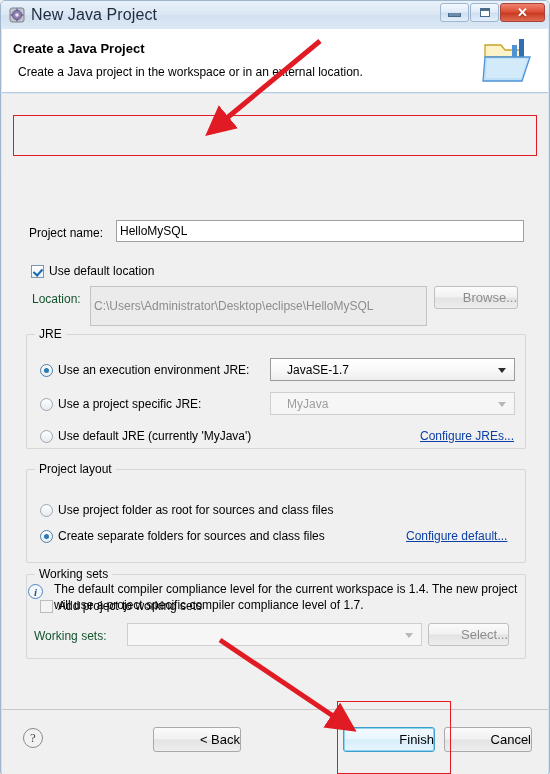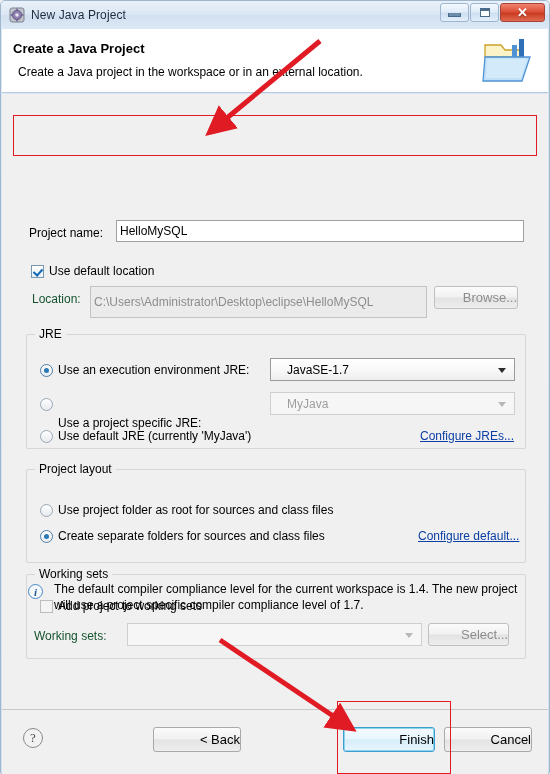--- a/index.html
+++ b/index.html
@@ -47,21 +47,21 @@
     background: linear-gradient(to bottom, #e9f1f9 0%, #dbe7f4 48%, #d3e0f0 52%, #dbe8f5 100%);
     border-radius: 4px 4px 0 0;
   }
   .title-icon {
     width: 16px; height: 16px;
     margin-right: 6px;
     position: relative;
     flex: 0 0 auto;
   }
   .title-text {
-    font-size: 12px;
+    font-size: 16px;
     color: #1c2c3e;
     letter-spacing: 0.1px;
     white-space: nowrap;
   }
   .wincontrols {
     position: absolute;
     right: 4px;
     top: 2px;
     display: flex;
     align-items: center;
@@ -427,57 +427,57 @@
 
       <span class="lbl" style="left:27px; top:132px;">Project name:</span>
       <div class="textbox" style="left:114px; top:126px; width:408px; height:22px;">
         <span>HelloMySQL</span>
       </div>
 
       <span class="checkbox checked" style="left:29px; top:171px;"></span>
       <span class="lbl" style="left:47px; top:170px;">Use default location</span>
 
       <span class="lbl dim" style="left:30px; top:198px;">Location:</span>
-      <div class="textbox disabled" style="left:88px; top:192px; width:337px; height:32px;align-items:center;">
+      <div class="textbox disabled" style="left:88px; top:192px; width:337px; height:40px;align-items:center;">
         <span>C:\Users\Administrator\Desktop\eclipse\HelloMySQL</span>
       </div>
       <div class="btn disabled" style="left:432px; top:192px; width:84px; height:23px;">
         <span>Browse...</span>
       </div>
 
       <div class="group" style="left:24px; top:240px; width:500px; height:115px;">
         <span class="group-title">JRE</span>
       </div>
       <span class="radio checked" style="left:38px; top:270px;"></span>
       <span class="lbl" style="left:56px; top:269px;">Use an execution environment JRE:</span>
       <div class="combo" style="left:268px; top:264px; width:245px; height:23px;">
         <span>JavaSE-1.7</span>
         <span class="combo-arrow"></span>
       </div>
 
       <span class="radio" style="left:38px; top:304px;"></span>
-      <span class="lbl" style="left:56px; top:303px;margin-top:19px;">Use a project specific JRE:</span>
+      <span class="lbl" style="left:56px; top:303px;">Use a project specific JRE:</span>
       <div class="combo disabled" style="left:268px; top:298px; width:245px; height:23px;">
         <span>MyJava</span>
         <span class="combo-arrow"></span>
       </div>
 
       <span class="radio" style="left:38px; top:336px;"></span>
       <span class="lbl" style="left:56px; top:335px;">Use default JRE (currently 'MyJava')</span>
       <span class="link" style="left:418px; top:335px;">Configure JREs...</span>
 
       <div class="group" style="left:24px; top:375px; width:500px; height:94px;">
         <span class="group-title">Project layout</span>
       </div>
       <span class="radio" style="left:38px; top:410px;"></span>
       <span class="lbl" style="left:56px; top:409px;">Use project folder as root for sources and class files</span>
 
       <span class="radio checked" style="left:38px; top:436px;"></span>
       <span class="lbl" style="left:56px; top:435px;">Create separate folders for sources and class files</span>
-      <span class="link" style="left:416px; top:435px;">Configure default...</span>
+      <span class="link" style="left:404px; top:435px;">Configure default...</span>
 
       <div class="group" style="left:24px; top:480px; width:500px; height:85px;">
         <span class="group-title">Working sets</span>
       </div>
       <span class="checkbox disabled" style="left:38px; top:506px;"></span>
       <span class="lbl" style="left:56px; top:505px;">Add project to working sets</span>
 
       <span class="lbl dim" style="left:32px; top:535px;">Working sets:</span>
       <div class="combo disabled" style="left:125px; top:529px; width:295px; height:23px;">
         <span></span>

